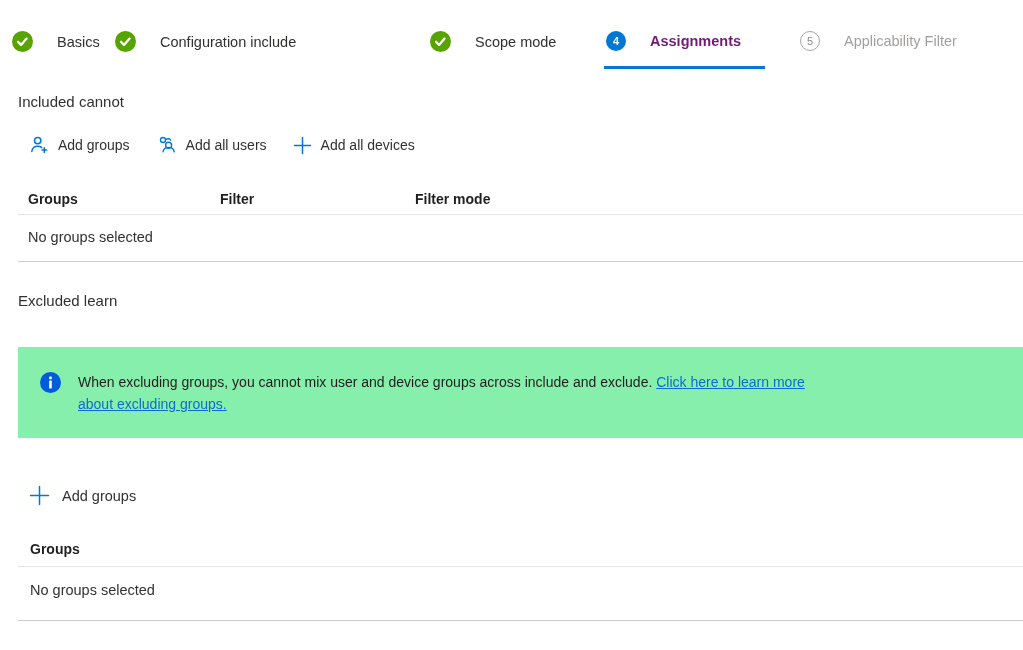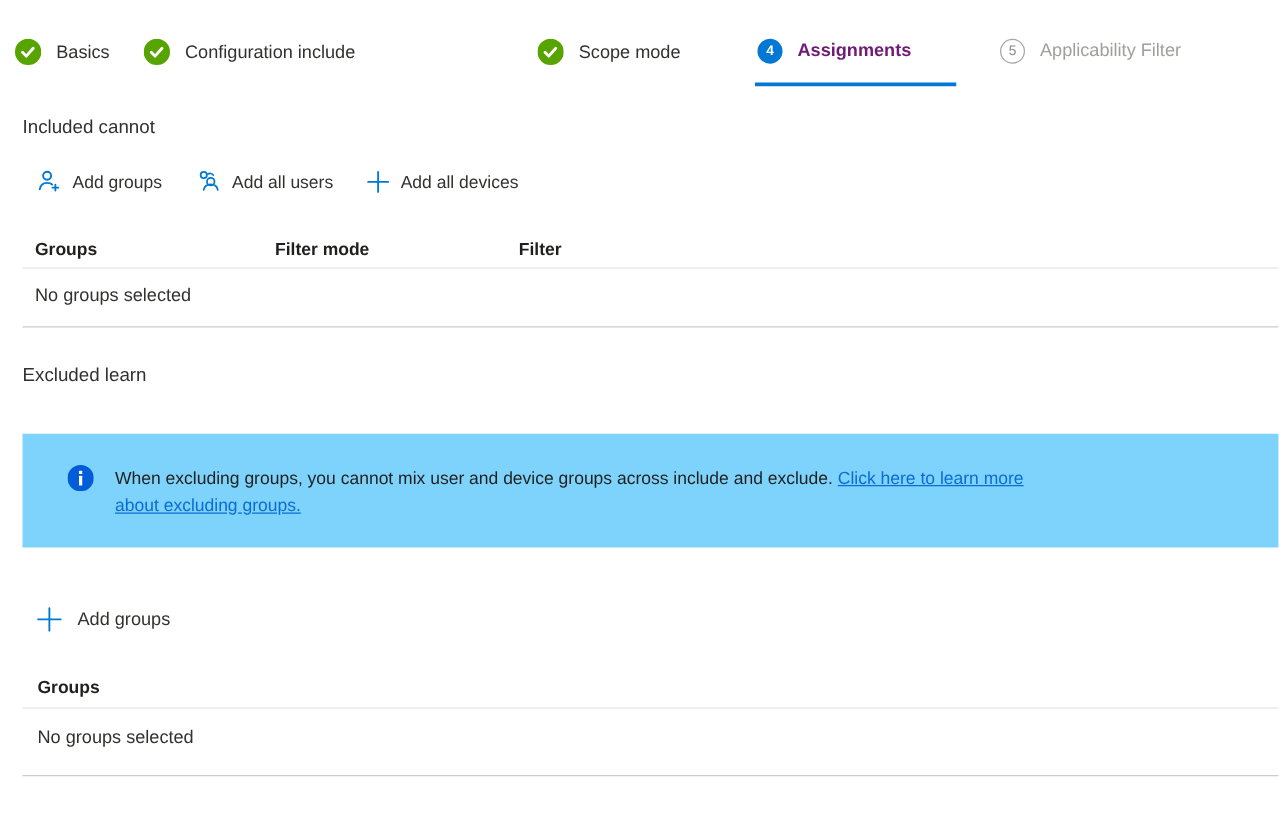--- a/index.html
+++ b/index.html
@@ -3,21 +3,21 @@
 <meta charset="utf-8">
 <style>
   * { margin:0; padding:0; box-sizing:border-box; }
   html,body { background:#ffffff; }
   .page {
     position:relative; width:1023px; height:650px; background:#ffffff;
     font-family:"Liberation Sans","DejaVu Sans",sans-serif; color:#323130; overflow:hidden;
   }
   
   .steps { position:absolute; top:0; left:0; right:0; height:70px; }
-  .step { position:absolute; top:31px; display:flex; align-items:center; gap:12px; cursor:pointer; }
+  .step { position:absolute; top:31px; display:flex; align-items:center; gap:24px; cursor:pointer; }
   .step-label { font-size:14.5px; color:#323130; white-space:nowrap; }
   .step.current .step-label { font-weight:700; color:#701a75; }
   .step.upcoming .step-label { color:#a19f9d; }
   .badge {
     width:20px; height:20px; border-radius:50%; flex:0 0 auto;
     display:flex; align-items:center; justify-content:center;
     font-size:11px; font-weight:700;
   }
   .badge.current { background:#0078d4; color:#ffffff; }
   .badge.upcoming { background:#ffffff; border:1px solid #a6a6a6; color:#8a8886; font-weight:400; }
@@ -37,23 +37,23 @@
     margin-top:30px; padding:6px 0 7px 10px;
     border-bottom:1px solid #e5e5e5;
     font-size:14px; font-weight:700; color:#201f1e;
   }
   .tbl-empty {
     padding:14px 0 16px 10px; border-bottom:1px solid #cccccc;
     font-size:14.5px; color:#323130;
   }
 
   .banner {
-    margin-top:37px; background:#7dd3fc;
+    margin-top:37px; background:#86efac;
     display:flex; align-items:flex-start; gap:17px;
-    padding:24px 20px 23px 36px;
+    padding:24px 20px 23px 22px;
   }
   .info-icon { width:21px; height:21px; flex:0 0 auto; margin-top:1px; display:block; }
   .banner-text { font-size:14px; line-height:22px; color:#201f1e; }
   .banner-link { color:#0b6cd4; text-decoration:underline; cursor:pointer; }
 
   .add-row { margin-top:47px; margin-left:11px; display:flex; align-items:center; gap:12px;
              font-size:14.5px; color:#323130; cursor:pointer; width:fit-content; }
   .add-row svg { display:block; }
 
   .tbl2-head {
@@ -136,22 +136,22 @@
       <div class="toolbar-btn">
         <svg width="19" height="19" viewBox="0 0 19 19">
           <path d="M9.5 1.5v16M1.5 9.5h16" fill="none" stroke="#0078d4" stroke-width="1.5" stroke-linecap="round"></path>
         </svg>
         <span>Add all devices</span>
       </div>
     </div>
 
     <div class="tbl-head">
       <span>Groups</span>
+      <span>Filter</span>
       <span>Filter mode</span>
-      <span>Filter</span>
     </div>
     <div class="tbl-empty">No groups selected</div>
 
     <div class="section-title" style="margin-top:30px">Excluded learn</div>
 
     <div class="banner">
       <svg class="info-icon" viewBox="0 0 21 21">
         <circle cx="10.5" cy="10.5" r="10.5" fill="#015cda"></circle>
         <rect x="9.2" y="4.6" width="2.6" height="2.6" rx="0.4" fill="#ffffff"></rect>
         <rect x="9.2" y="8.6" width="2.6" height="7.8" rx="0.4" fill="#ffffff"></rect>

